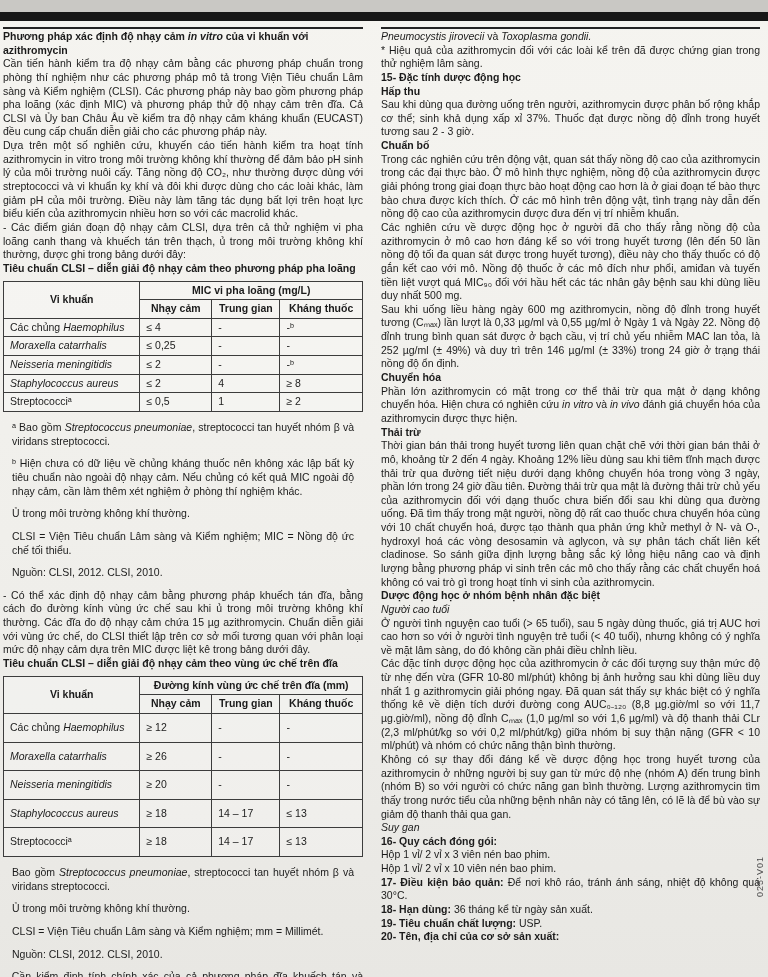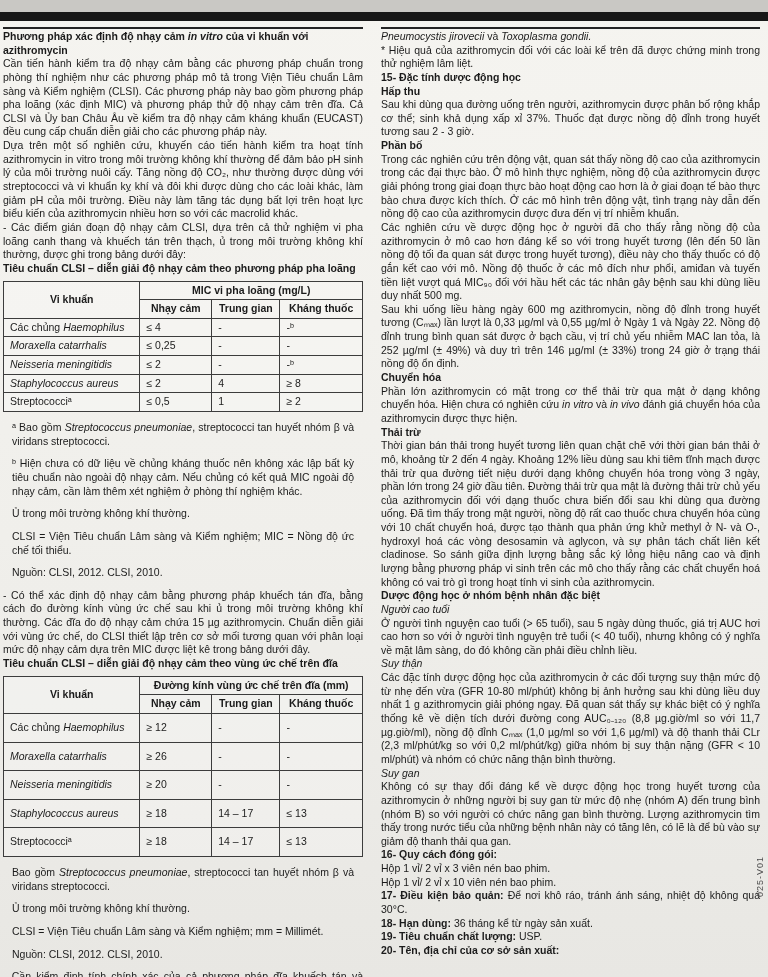--- a/index.html
+++ b/index.html
@@ -147,39 +147,38 @@
       <p class="fn mt"><span>Bao gồm </span><i>Streptococcus pneumoniae</i><span>, streptococci tan huyết nhóm β và viridans streptococci.</span></p>
       <p class="fn">Ủ trong môi trường không khí thường.</p>
       <p class="fn">CLSI = Viện Tiêu chuẩn Lâm sàng và Kiểm nghiệm; mm = Millimét.</p>
       <p class="fn">Nguồn: CLSI, 2012. CLSI, 2010.</p>
       <p>- Cần kiểm định tính chính xác của cả phương pháp đĩa khuếch tán và phương pháp pha loãng bằng chủng kiểm soát chất lượng (QC), theo hướng dẫn của CLSI. Các giới hạn chấp nhận được khi thử nghiệm azithromycin với các vi khuẩn này được liệt kê trong bảng dưới đây.</p>
       <p class="bh">Khoảng kiểm soát chất lượng cho thử nghiệm độ nhạy cảm với azithromycin (CLSI)</p>
     </div>
 
     <div class="col right">
       <p class="overline"><i>Pneumocystis jirovecii</i><span> và </span><i>Toxoplasma gondii.</i></p>
-      <p>* Hiệu quả của azithromycin đối với các loài kể trên đã được chứng minh trong thử nghiệm lâm liệt.</p>
+      <p>* Hiệu quả của azithromycin đối với các loài kể trên đã được chứng gian trong thử nghiệm lâm sàng.</p>
       <p class="bh mt">15- Đặc tính dược động học</p>
       <p class="bh">Hấp thu</p>
       <p>Sau khi dùng qua đường uống trên người, azithromycin được phân bố rộng khắp cơ thể; sinh khả dụng xấp xỉ 37%. Thuốc đạt được nồng độ đỉnh trong huyết tương sau 2 - 3 giờ.</p>
-      <p class="bh">Phần bố</p>
+      <p class="bh">Chuẩn bố</p>
       <p>Trong các nghiên cứu trên động vật, quan sát thấy nồng độ cao của azithromycin trong các đại thực bào. Ở mô hình thực nghiệm, nồng độ của azithromycin được giải phóng trong giai đoạn thực bào hoạt động cao hơn là ở giai đoạn tế bào thực bào chưa được kích thích. Ở các mô hình trên động vật, tình trạng này dẫn đến nồng độ cao của azithromycin được đưa đến vị trí nhiễm khuẩn.</p>
       <p>Các nghiên cứu về dược động học ở người đã cho thấy rằng nồng độ của azithromycin ở mô cao hơn đáng kể so với trong huyết tương (lên đến 50 lần nồng độ tối đa quan sát được trong huyết tương), điều này cho thấy thuốc có độ gắn kết cao với mô. Nồng độ thuốc ở các mô đích như phổi, amiđan và tuyến tiền liệt vượt quá MIC₉₀ đối với hầu hết các tác nhân gây bệnh sau khi dùng liều duy nhất 500 mg.</p>
       <p>Sau khi uống liều hàng ngày 600 mg azithromycin, nồng độ đỉnh trong huyết tương (Cₘₐₓ) lần lượt là 0,33 µg/ml và 0,55 µg/ml ở Ngày 1 và Ngày 22. Nồng độ đỉnh trung bình quan sát được ở bạch cầu, vị trí chủ yếu nhiễm MAC lan tỏa, là 252 µg/ml (± 49%) và duy trì trên 146 µg/ml (± 33%) trong 24 giờ ở trạng thái nồng độ ổn định.</p>
       <p class="bh">Chuyển hóa</p>
       <p><span>Phần lớn azithromycin có mặt trong cơ thể thải trừ qua mật ở dạng không chuyển hóa. Hiện chưa có nghiên cứu </span><i>in vitro</i><span> và </span><i>in vivo</i><span> đánh giá chuyển hóa của azithromycin được thực hiện.</span></p>
       <p class="bh">Thải trừ</p>
       <p>Thời gian bán thải trong huyết tương liên quan chặt chẽ với thời gian bán thải ở mô, khoảng từ 2 đến 4 ngày. Khoảng 12% liều dùng sau khi tiêm tĩnh mạch được thải trừ qua đường tiết niệu dưới dạng không chuyển hóa trong vòng 3 ngày, phần lớn trong 24 giờ đầu tiên. Đường thải trừ qua mật là đường thải trừ chủ yếu của azithromycin đối với dạng thuốc chưa biến đổi sau khi dùng qua đường uống. Đã tìm thấy trong mật người, nồng độ rất cao thuốc chưa chuyển hóa cùng với 10 chất chuyển hoá, được tạo thành qua phản ứng khử methyl ở N- và O-, hydroxyl hoá các vòng desosamin và aglycon, và sự phân tách chất liên kết cladinose. So sánh giữa định lượng bằng sắc ký lỏng hiệu năng cao và định lượng bằng phương pháp vi sinh trên các mô cho thấy rằng các chất chuyển hoá không có vai trò gì trong hoạt tính vi sinh của azithromycin.</p>
       <p class="bh">Dược động học ở nhóm bệnh nhân đặc biệt</p>
       <p><i>Người cao tuổi</i></p>
       <p>Ở người tình nguyện cao tuổi (&gt; 65 tuổi), sau 5 ngày dùng thuốc, giá trị AUC hơi cao hơn so với ở người tình nguyện trẻ tuổi (&lt; 40 tuổi), nhưng không có ý nghĩa về mặt lâm sàng, do đó không cần phải điều chỉnh liều.</p>
-      <p><i>Suy thận</i></p>
       <p>Các đặc tính dược động học của azithromycin ở các đối tượng suy thận mức độ từ nhẹ đến vừa (GFR 10-80 ml/phút) không bị ảnh hưởng sau khi dùng liều duy nhất 1 g azithromycin giải phóng ngay. Đã quan sát thấy sự khác biệt có ý nghĩa thống kê về diện tích dưới đường cong AUC₀₋₁₂₀ (8,8 µg.giờ/ml so với 11,7 µg.giờ/ml), nồng độ đỉnh Cₘₐₓ (1,0 µg/ml so với 1,6 µg/ml) và độ thanh thải CLr (2,3 ml/phút/kg so với 0,2 ml/phút/kg) giữa nhóm bị suy thận nặng (GFR &lt; 10 ml/phút) và nhóm có chức năng thận bình thường.</p>
+      <p>Không có sự thay đổi đáng kể về dược động học trong huyết tương của azithromycin ở những người bị suy gan từ mức độ nhẹ (nhóm A) đến trung bình (nhóm B) so với người có chức năng gan bình thường. Lượng azithromycin tìm thấy trong nước tiểu của những bệnh nhân này có tăng lên, có lẽ là để bù vào sự giảm độ thanh thải qua gan.</p>
       <p><i>Suy gan</i></p>
-      <p>Không có sự thay đổi đáng kể về dược động học trong huyết tương của azithromycin ở những người bị suy gan từ mức độ nhẹ (nhóm A) đến trung bình (nhóm B) so với người có chức năng gan bình thường. Lượng azithromycin tìm thấy trong nước tiểu của những bệnh nhân này có tăng lên, có lẽ là để bù vào sự giảm độ thanh thải qua gan.</p>
       <p class="bh">16- Quy cách đóng gói:</p>
       <p>Hộp 1 vỉ/ 2 vỉ x 3 viên nén bao phim.</p>
       <p>Hộp 1 vỉ/ 2 vỉ x 10 viên nén bao phim.</p>
       <p><b>17- Điều kiện bảo quản:</b><span> Để nơi khô ráo, tránh ánh sáng, nhiệt độ không quá 30°C.</span></p>
       <p><b>18- Hạn dùng:</b><span> 36 tháng kể từ ngày sản xuất.</span></p>
       <p><b>19- Tiêu chuẩn chất lượng:</b><span> USP.</span></p>
       <p class="bh">20- Tên, địa chỉ của cơ sở sản xuất:</p>
 
     </div>
   </div>

